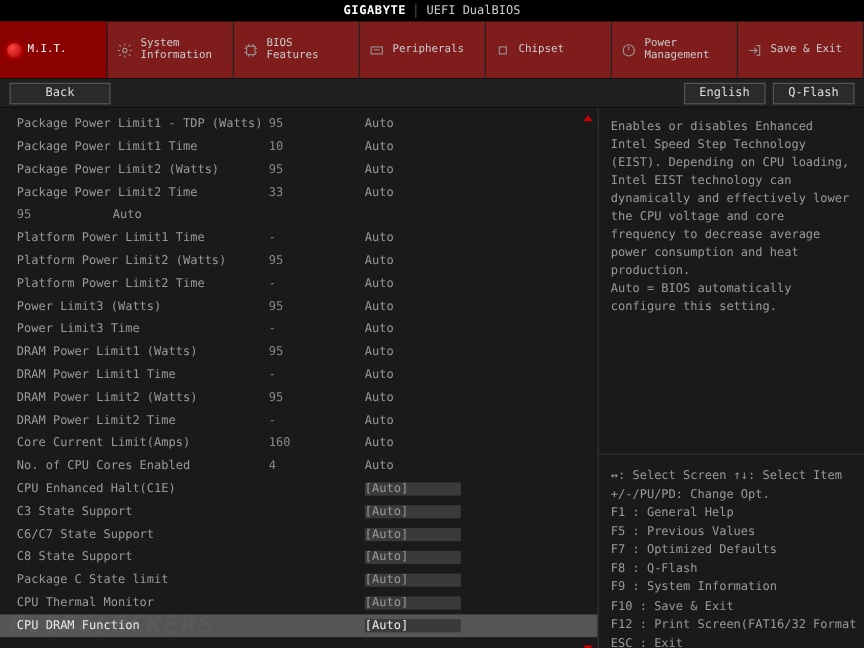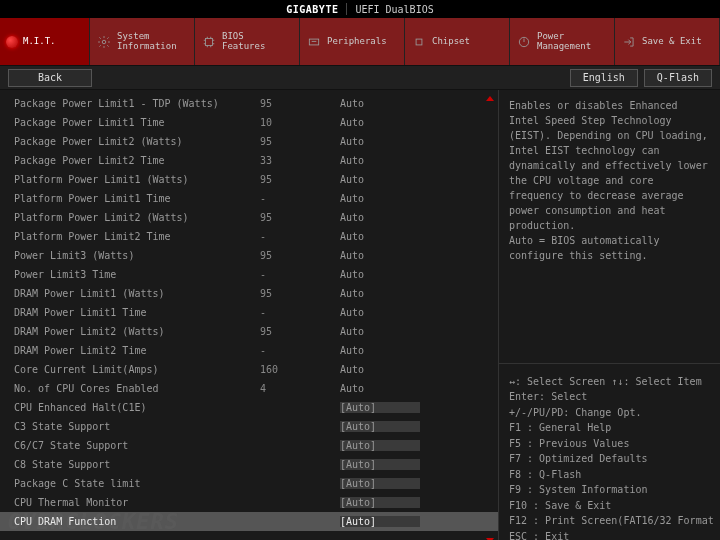--- a/index.html
+++ b/index.html
@@ -24,21 +24,21 @@
 .spacer { flex: 1; }
 .lang-btn, .qflash-btn { height: 18px; padding: 0 12px; display: flex; align-items: center; justify-content: center; border: 1px solid #555; background: #2a2a2a; color: #ddd; font-size: 10px; cursor: pointer; }
 
 .main { display: flex; height: calc(540px - 18px - 36px - 24px); justify-content: space-between; }
 .left { flex: 1; position: relative; overflow: hidden; }
 .right { width: 222px; border-left: 1px solid #333; display: flex; flex-direction: column; }
 
 .settings { padding: 4px 0; }
 .row { display: flex; align-items: center; height: 19px; padding: 0 14px; font-size: 10px; color: #999; cursor: pointer; }
 .row .label { flex: 0 0 210px; }
-.row .value { flex: 0 0 80px; text-align: left; color: #888; margin-left: 36px; }
+.row .value { flex: 0 0 80px; text-align: left; color: #888; }
 .row .mode { flex: 0 0 80px; text-align: left; }
 .row.bracket .mode { background: #3a3a3a; }
 .row.selected { background: #555; color: #eee; }
 .row.selected .mode { color: #eee; }
 .row.selected .value { color: #eee; }
 
 .scroll-indicator { position: absolute; right: 4px; width: 8px; height: 8px; }
 .scroll-indicator.top { top: 6px; }
 .scroll-indicator.bottom { bottom: 6px; }
 .scroll-indicator::before { content: ""; display: block; width: 0; height: 0; border-left: 4px solid transparent; border-right: 4px solid transparent; }
@@ -154,21 +154,20 @@
           <span class="label">Package Power Limit2 (Watts)</span>
           <span class="value">95</span>
           <span class="mode">Auto</span>
         </div>
         <div class="row">
           <span class="label">Package Power Limit2 Time</span>
           <span class="value">33</span>
           <span class="mode">Auto</span>
         </div>
         <div class="row">
-          <span class="label">Platform Power Limit1 (Watts)</span>
           <span class="value">95</span>
           <span class="mode">Auto</span>
         </div>
         <div class="row">
           <span class="label">Platform Power Limit1 Time</span>
           <span class="value">-</span>
           <span class="mode">Auto</span>
         </div>
         <div class="row">
           <span class="label">Platform Power Limit2 (Watts)</span>
@@ -258,21 +257,20 @@
       </div>
     <div class="scroll-indicator bottom"></div>
     <div class="watermark">OVERCLOCKERS</div>
   </div>
   <div class="right">
     <div class="help" style="white-space:pre-line">Enables or disables Enhanced Intel Speed Step Technology (EIST). Depending on CPU loading, Intel EIST technology can dynamically and effectively lower the CPU voltage and core frequency to decrease average power consumption and heat production.
 Auto = BIOS automatically configure this setting.</div>
     <div class="help-div"></div>
     <div class="keys">
       <div>↔: Select Screen  ↑↓: Select Item</div>
-      <div>Enter: Select</div>
       <div>+/-/PU/PD: Change Opt.</div>
       <div>F1  : General Help</div>
       <div>F5  : Previous Values</div>
       <div>F7  : Optimized Defaults</div>
       <div>F8  : Q-Flash</div>
       <div>F9  : System Information</div>
       <div>F10 : Save &amp; Exit</div>
       <div>F12 : Print Screen(FAT16/32 Format Only)</div>
       <div>ESC : Exit</div>
     </div>

